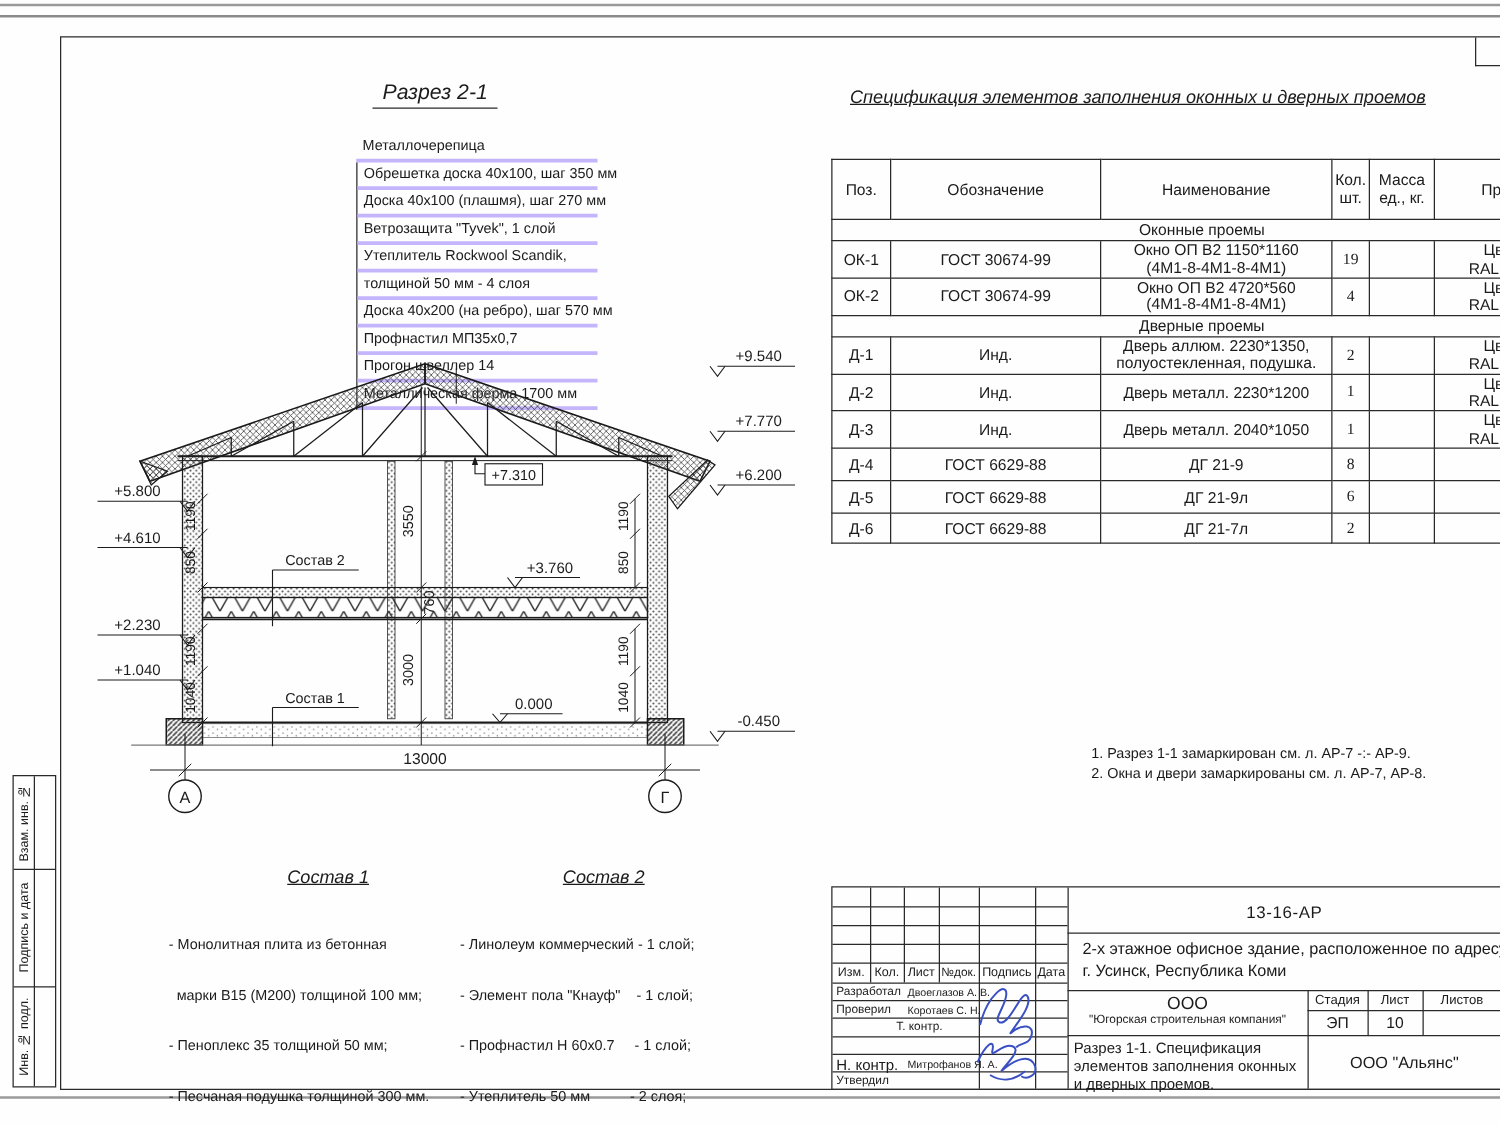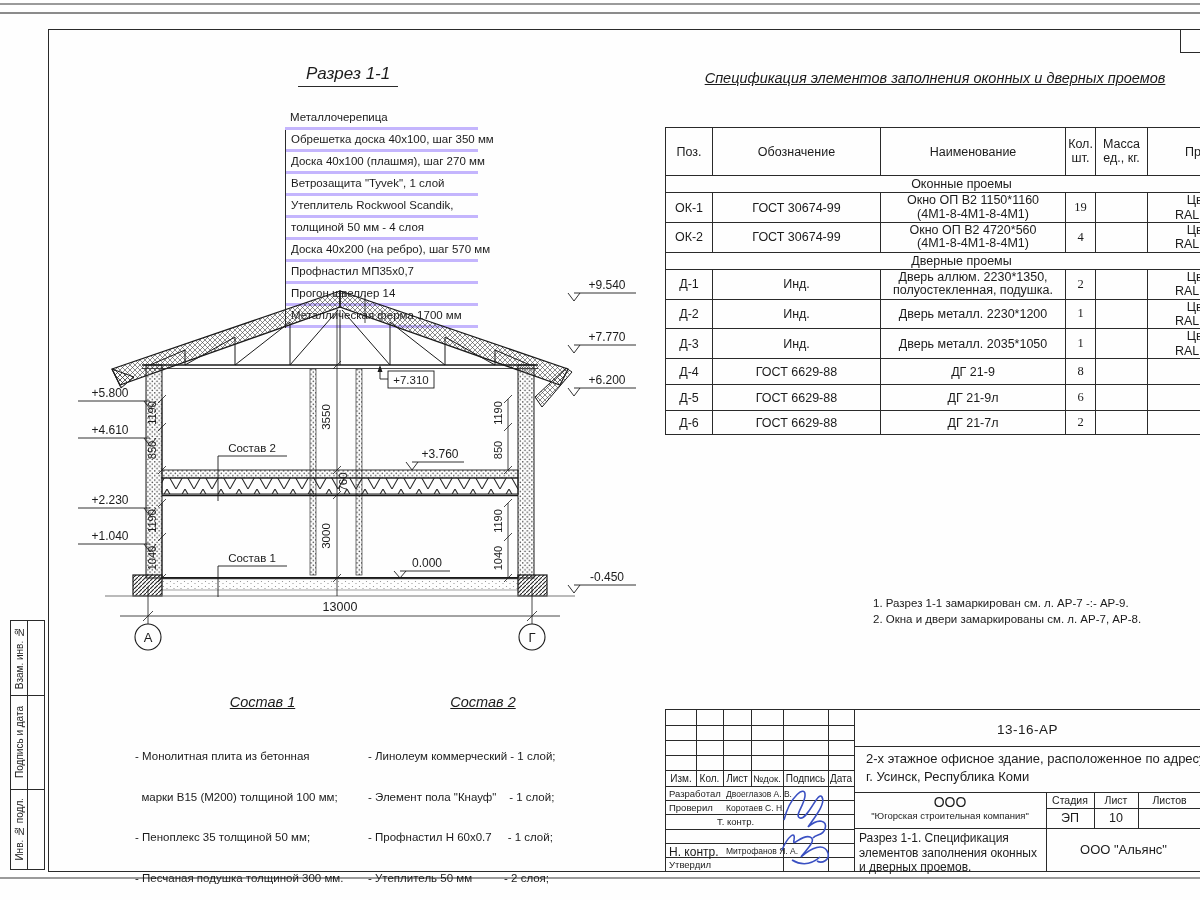--- a/index.html
+++ b/index.html
@@ -6,21 +6,21 @@
   body{width:1200px;height:900px;overflow:hidden;position:relative;background:#fefefe;
        font-family:"Liberation Sans","DejaVu Sans",sans-serif;color:#1b1b1b;}
   .abs{position:absolute;}
   .line-h{position:absolute;background:#8a8a8a;}
   .frame{position:absolute;border:1.7px solid #2a2a2a;}
   
   .ann-row{height:19px;line-height:19px;font-size:11.5px;padding-left:5px;border-bottom:3px solid #c4b5fd;white-space:nowrap;}
   .ann-body{border-left:1px solid #2a2a2a;}
   
   .sec-title{font-style:italic;font-size:17px;border-bottom:1.5px solid #2a2a2a;padding:0 8px 2px 8px;white-space:nowrap;}
-  .spec-title{font-style:italic;font-size:14.5px;text-decoration:underline;text-align:center;white-space:nowrap;}
+  .spec-title{font-style:italic;font-size:14.5px;text-decoration:underline;white-space:nowrap;}
   .comp-title{font-style:italic;font-size:14.5px;text-decoration:underline;text-align:center;}
   .comp-list{margin-top:13px;font-size:11.5px;line-height:13.5px;white-space:pre;}
   
   table.spec{border-collapse:collapse;table-layout:fixed;background:#fff0;}
   table.spec td{border:1px solid #2a2a2a;padding:0;font-size:12.5px;text-align:center;vertical-align:middle;overflow:hidden;}
   table.spec{border:1.8px solid #2a2a2a;}
   td.hdr{font-size:13px;}
   td.two{line-height:1.08;}
   td.qty{font-family:"Liberation Serif","DejaVu Serif",serif;font-size:13.5px;}
   td.note{font-size:10.5px;text-align:left;padding-left:4px;line-height:1.15;}
@@ -55,21 +55,21 @@
       <span>Взам. инв. №</span>
     </div>
   <div class="sb-label" style="left:0;top:74px;width:16px;height:94px;">
       <span>Подпись и дата</span>
     </div>
   <div class="sb-label" style="left:0;top:168px;width:16px;height:80px;">
       <span>Инв. № подл.</span>
     </div>
 </div>
 
-<div class="abs sec-title" style="left:298px;top:64px;">Разрез 1-1</div>
+<div class="abs sec-title" style="left:298px;top:64px;">Разрез 2-1</div>
 
 <div class="abs spec-title" style="left:680px;top:70px;width:510px;">Спецификация элементов заполнения оконных и дверных проемов</div>
 
 <div class="abs" style="left:285px;top:108px;width:193px;">
   <div class="ann-row">Металлочерепица</div>
   <div class="ann-body">
     <div class="ann-row">Обрешетка доска 40х100, шаг 350 мм</div>
     <div class="ann-row">Доска 40х100 (плашмя), шаг 270 мм</div>
     <div class="ann-row">Ветрозащита "Tyvek", 1 слой</div>
     <div class="ann-row">Утеплитель Rockwool Scandik,</div>
@@ -307,21 +307,21 @@
     <td>Д-2</td>
     <td>Инд.</td>
     <td>Дверь металл. 2230*1200</td>
     <td class="qty">1</td>
     <td></td>
     <td class="note"><span>Цвет:</span><br><span>RAL 9003</span></td>
   </tr>
   <tr style="height:27px;">
     <td>Д-3</td>
     <td>Инд.</td>
-    <td>Дверь металл. 2035*1050</td>
+    <td>Дверь металл. 2040*1050</td>
     <td class="qty">1</td>
     <td></td>
     <td class="note"><span>Цвет:</span><br><span>RAL 3003</span></td>
   </tr>
   <tr style="height:26px;">
     <td>Д-4</td>
     <td>ГОСТ 6629-88</td>
     <td>ДГ 21-9</td>
     <td class="qty">8</td>
     <td></td>

